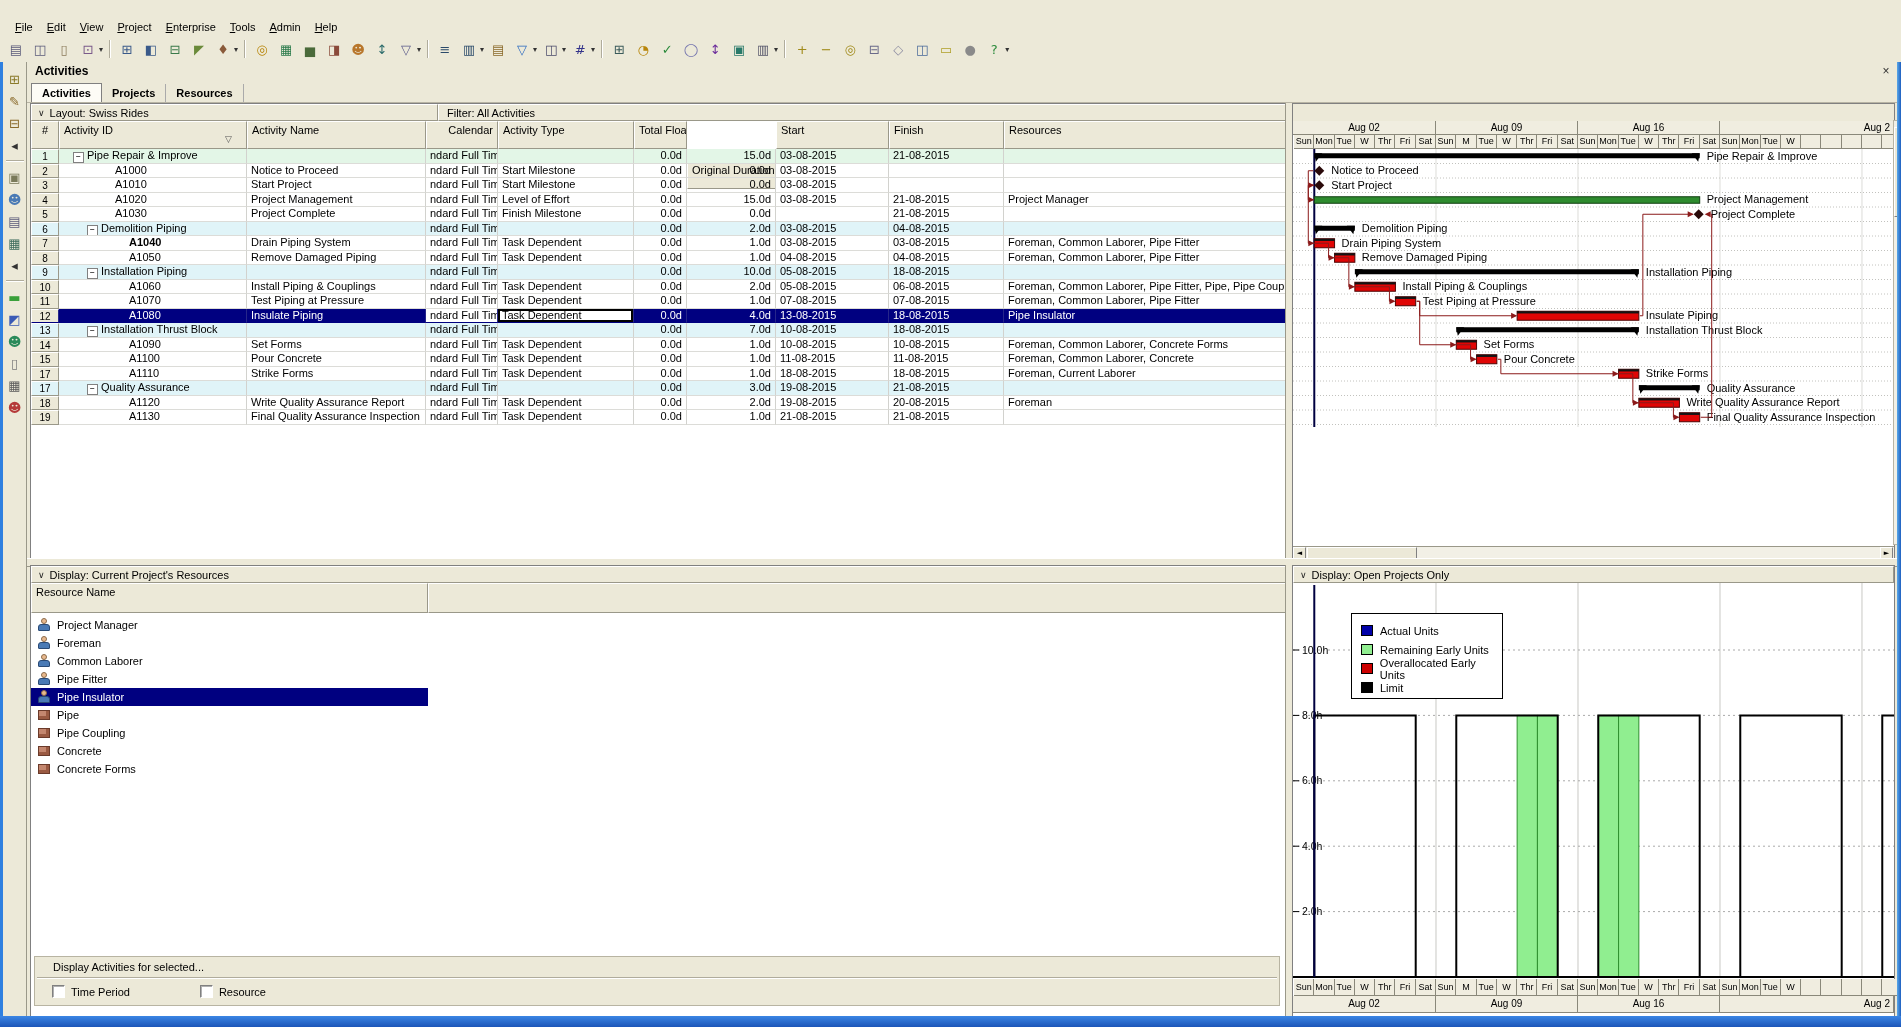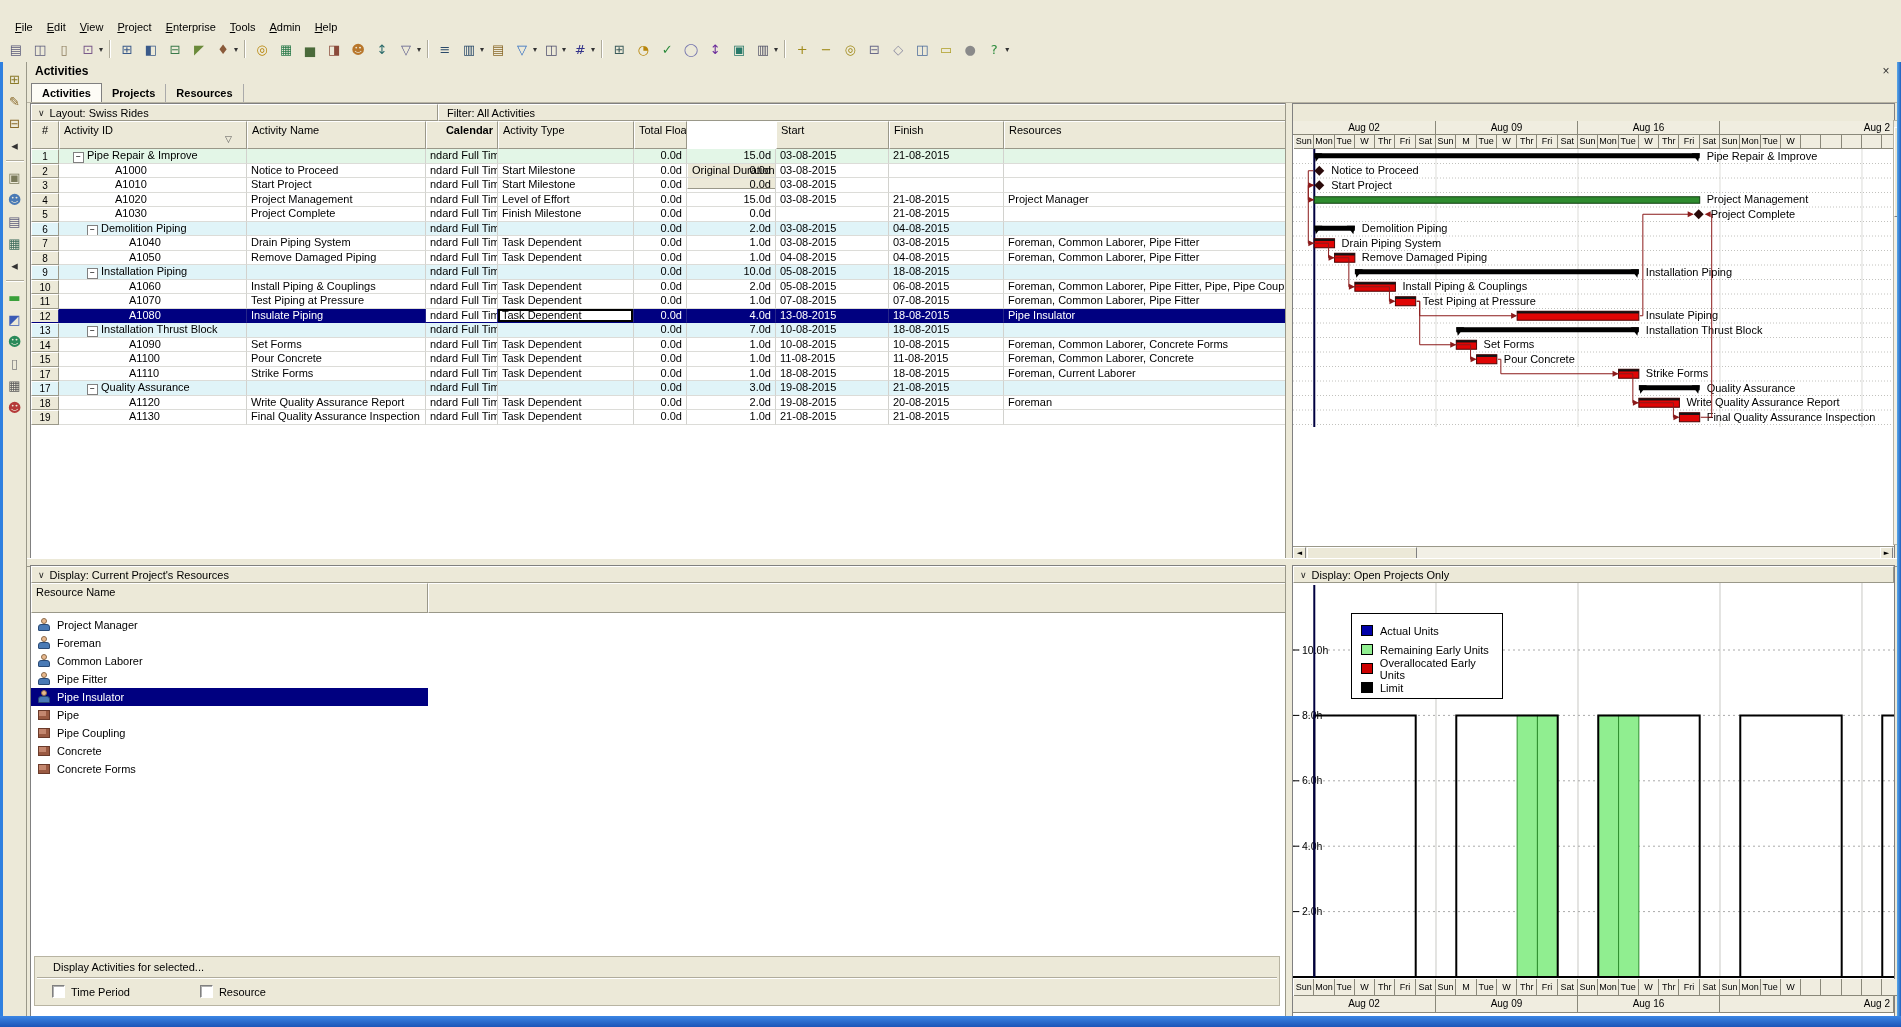--- a/index.html
+++ b/index.html
@@ -210,21 +210,21 @@
       <span class="chev">∨</span>
       <span>Layout: Swiss Rides</span>
     </div>
     <div id="filter-cell" class="panel-bar" style="left:407px;width:848px;">
       <span>Filter: All Activities</span>
     </div>
     <div id="grid-header">
         <div class="hdr-cell" style="left: 0px; width: 28px; text-align: center;">#</div>
         <div class="hdr-cell" style="left: 28px; width: 188px; text-align: left;">Activity ID<span class="sort-glyph">▽</span></div>
         <div class="hdr-cell" style="left: 216px; width: 179px; text-align: left;">Activity Name</div>
-        <div class="hdr-cell" style="left: 395px; width: 72px; text-align: right; font-weight: bold;">Calendar</div>
+        <div class="hdr-cell" style="left: 395px; width: 72px; text-align: right;">Calendar</div>
         <div class="hdr-cell" style="left: 467px; width: 136px; text-align: left;">Activity Type</div>
         <div class="hdr-cell" style="left: 603px; width: 53px; text-align: right;">Total Float</div>
         <div class="hdr-cell" style="left: 656px; width: 89px; text-align: right; margin-top: 40px;">Original Duration</div>
         <div class="hdr-cell" style="left: 745px; width: 113px; text-align: left;">Start</div>
         <div class="hdr-cell" style="left: 858px; width: 115px; text-align: left;">Finish</div>
         <div class="hdr-cell" style="left: 973px; width: 282px; text-align: left;">Resources</div>
       </div>
     <div id="grid-rows">
         <div class="grid-row row-summary" style="top: 45px;">
           <div class="cell rownum" style="left: 0px; width: 28px; text-align: center;">1</div>
@@ -293,21 +293,21 @@
           <div class="cell" style="left: 395px; width: 72px; text-align: right;">ndard Full Time</div>
           <div class="cell" style="left: 467px; width: 136px; text-align: left;"></div>
           <div class="cell" style="left: 603px; width: 53px; text-align: right;">0.0d</div>
           <div class="cell" style="left: 656px; width: 89px; text-align: right;">2.0d</div>
           <div class="cell" style="left: 745px; width: 113px; text-align: left;">03-08-2015</div>
           <div class="cell" style="left: 858px; width: 115px; text-align: left;">04-08-2015</div>
           <div class="cell" style="left: 973px; width: 282px; text-align: left;"></div>
         </div>
         <div class="grid-row row-task" style="top: 132px;">
           <div class="cell rownum" style="left: 0px; width: 28px; text-align: center;">7</div>
-          <div class="cell" style="left: 28px; width: 188px; text-align: left; padding-left: 70px;">A1040</div>
+          <div class="cell" style="left: 28px; width: 188px; text-align: left; padding-left: 70px; font-weight: bold;">A1040</div>
           <div class="cell" style="left: 216px; width: 179px; text-align: left;">Drain Piping System</div>
           <div class="cell" style="left: 395px; width: 72px; text-align: right;">ndard Full Time</div>
           <div class="cell" style="left: 467px; width: 136px; text-align: left;">Task Dependent</div>
           <div class="cell" style="left: 603px; width: 53px; text-align: right;">0.0d</div>
           <div class="cell" style="left: 656px; width: 89px; text-align: right;">1.0d</div>
           <div class="cell" style="left: 745px; width: 113px; text-align: left;">03-08-2015</div>
           <div class="cell" style="left: 858px; width: 115px; text-align: left;">03-08-2015</div>
           <div class="cell" style="left: 973px; width: 282px; text-align: left;">Foreman, Common Laborer, Pipe Fitter</div>
         </div>
         <div class="grid-row row-task" style="top: 146.5px;">

